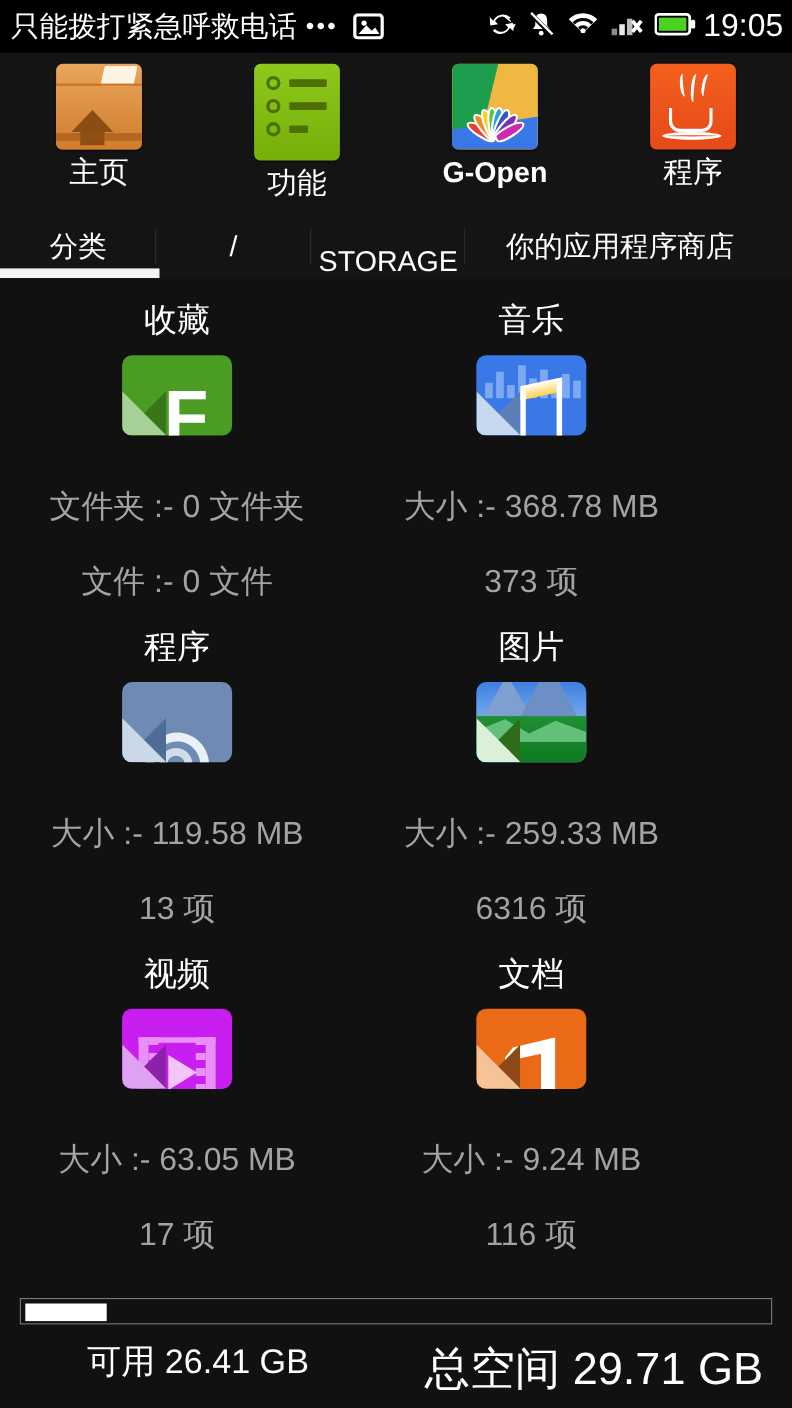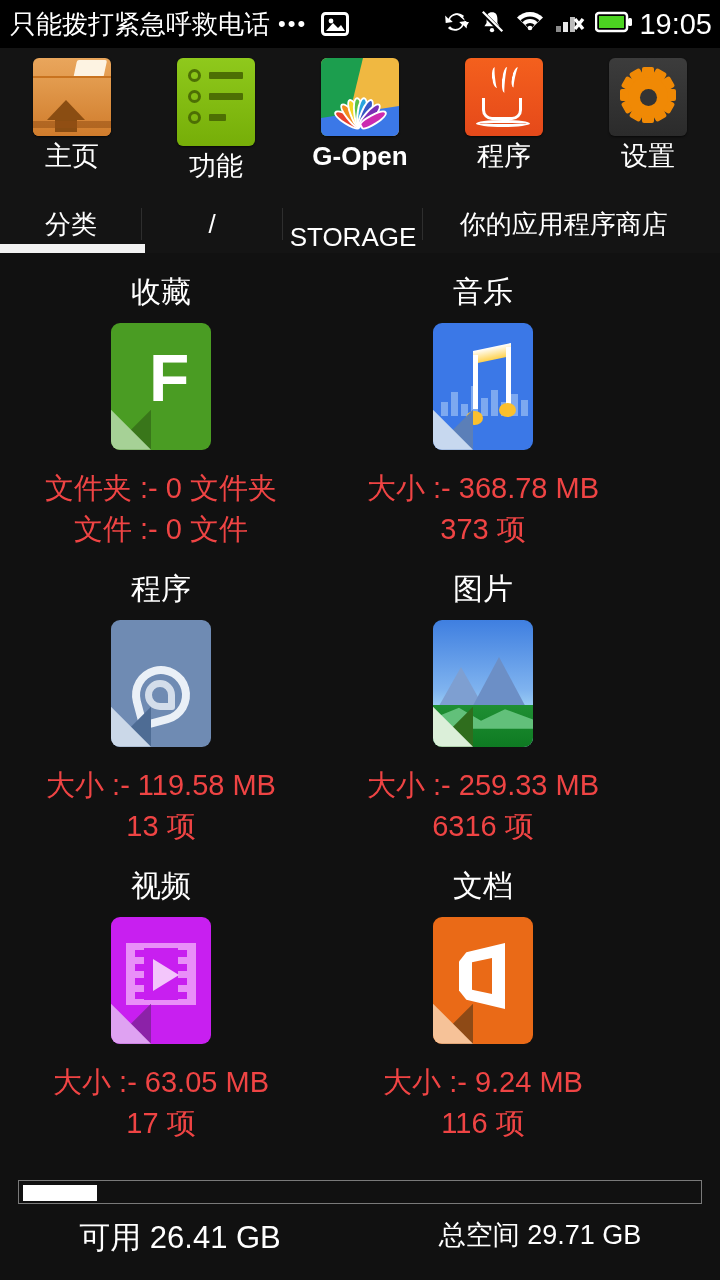--- a/index.html
+++ b/index.html
@@ -290,23 +290,24 @@
     position: absolute; left: 0; bottom: 0;
     width: 40px; height: 40px;
     clip-path: polygon(0 100%, 100% 100%, 100% 0);
   }
   .cell-icon .fold .light {
     position: absolute; left: 0; bottom: 0;
     width: 40px; height: 40px;
     clip-path: polygon(0 0, 0 100%, 100% 100%);
   }
   .cell-line {
-    font-size: 29px; color: #ef4444;
+    font-size: 29px; color: #a3a3a3;
     line-height: 1.42;
     white-space: nowrap;
+    margin-top: 27px;
   }
 
   
   .ic-fav { background: #4a9c23; }
   .ic-fav .glyph {
     position: absolute; left: 38px; top: 22px;
     font-size: 66px; font-weight: bold; color: #ffffff;
     line-height: 1; font-family: "Liberation Sans", sans-serif;
   }
   .ic-fav .fold .dark  { background: #39761a; }
@@ -452,21 +453,21 @@
     position: absolute; left: 4px; top: 4px;
     height: 16px;
     background: #ffffff;
   }
   .storage-text {
     position: absolute; top: 56px; left: 0;
     width: 720px;
     display: flex;
   }
   .st-free { width: 360px; text-align: center; font-size: 31px; }
-  .st-total { width: 360px; text-align: center; font-size: 27px; }
+  .st-total { width: 360px; text-align: center; font-size: 41px; }
 </style>
 </head>
 <body>
 
 <div class="phone">
 
   <div class="statusbar">
     <span class="sb-text">只能拨打紧急呼救电话</span>
     <span class="sb-dots">•••</span>
     <span class="sb-img-icon">
@@ -574,35 +575,20 @@
         <div class="tab-icon ic-java">
           <span class="steam s2"></span>
           <span class="steam"></span>
           <span class="steam s3"></span>
           <span class="cup"></span>
           <span class="saucer"></span>
         </div>
         <div class="tab-label">程序</div>
       </div>
 
-      <div class="tab">
-        <div class="tab-icon ic-gear">
-          <span class="gear-outer">
-            <span class="tooth" style="transform:rotate(0deg)"></span>
-            <span class="tooth" style="transform:rotate(30deg)"></span>
-            <span class="tooth" style="transform:rotate(60deg)"></span>
-            <span class="tooth" style="transform:rotate(90deg)"></span>
-            <span class="tooth" style="transform:rotate(120deg)"></span>
-            <span class="tooth" style="transform:rotate(150deg)"></span>
-          </span>
-          <span class="gear-ring"></span>
-          <span class="gear-hole"></span>
-        </div>
-        <div class="tab-label">设置</div>
-      </div>
 
     </div>
 
     <div class="subrow">
       <div class="subtab s-cat">
         <span>分类</span>
         <span class="divider"></span>
       </div>
       <div class="subtab s-slash">
         <span>/</span>

